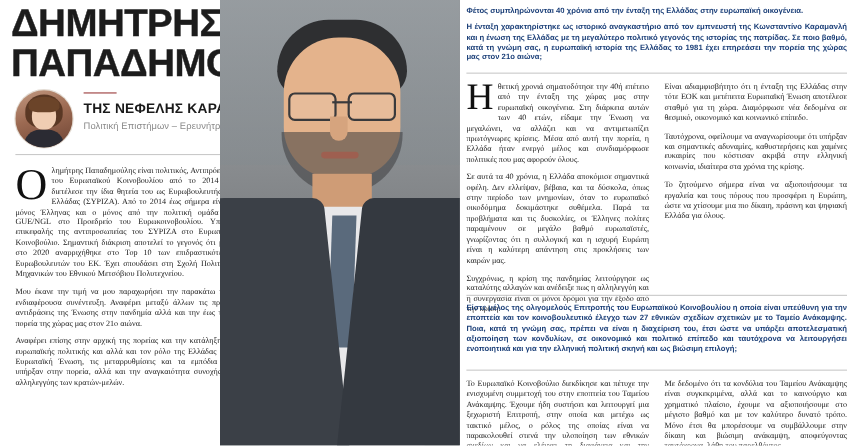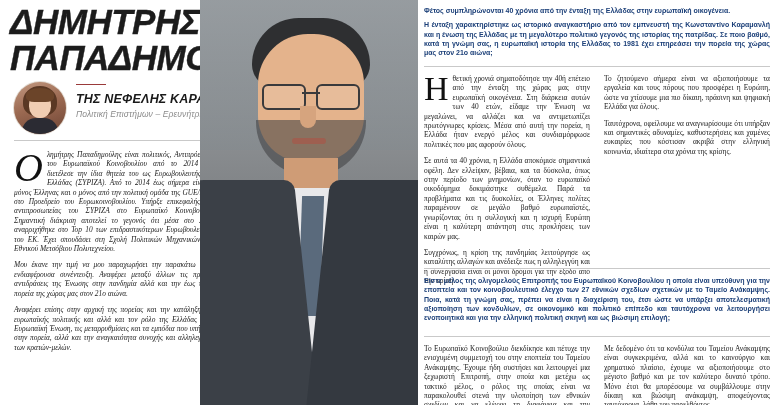--- a/index.html
+++ b/index.html
@@ -21,21 +21,20 @@
     background: #ffffff;
   }
 
   
   .left-col {
     position: absolute;
     left: 0;
     top: 0;
     width: 398px;
     height: 405px;
-    font-style: italic;
   }
 
   .headline {
     position: absolute;
     left: 10px;
     top: 4px;
     width: 390px;
     font-family: "Liberation Sans", sans-serif;
     font-weight: bold;
     font-size: 35px;
@@ -414,22 +413,23 @@
 
     <div class="rc-rule" style="top:60px;"></div>
 
     <div class="rc-cols" style="top:68px;">
       <div class="col">
         <p class="dropcap-p"><span class="dropcap">Η</span><span>θετική χρονιά σηματοδότησε την 40ή επέτειο από την ένταξη της χώρας μας στην ευρωπαϊκή οικογένεια. Στη διάρκεια αυτών των 40 ετών, είδαμε την Ένωση να μεγαλώνει, να αλλάζει και να αντιμετωπίζει πρωτόγνωρες κρίσεις. Μέσα από αυτή την πορεία, η Ελλάδα ήταν ενεργό μέλος και συνδιαμόρφωσε πολιτικές που μας αφορούν όλους.</span></p>
         <p>Σε αυτά τα 40 χρόνια, η Ελλάδα αποκόμισε σημαντικά οφέλη. Δεν ελλείψαν, βέβαια, και τα δύσκολα, όπως στην περίοδο των μνημονίων, όταν το ευρωπαϊκό οικοδόμημα δοκιμάστηκε συθέμελα. Παρά τα προβλήματα και τις δυσκολίες, οι Έλληνες πολίτες παραμένουν σε μεγάλο βαθμό ευρωπαϊστές, γνωρίζοντας ότι η συλλογική και η ισχυρή Ευρώπη είναι η καλύτερη απάντηση στις προκλήσεις των καιρών μας.</p>
         <p>Συγχρόνως, η κρίση της πανδημίας λειτούργησε ως καταλύτης αλλαγών και ανέδειξε πως η αλληλεγγύη και η συνεργασία είναι οι μόνοι δρόμοι για την έξοδο από την κρίση.</p>
       </div>
       <div class="col">
+        <p>Είναι αδιαμφισβήτητο ότι η ένταξη της Ελλάδας στην τότε ΕΟΚ και μετέπειτα Ευρωπαϊκή Ένωση αποτέλεσε σταθμό για τη χώρα. Διαμόρφωσε νέα δεδομένα σε θεσμικό, οικονομικό και κοινωνικό επίπεδο.</p>
+        <p>Ταυτόχρονα, οφείλουμε να αναγνωρίσουμε ότι υπήρξαν και σημαντικές αδυναμίες, καθυστερήσεις και χαμένες ευκαιρίες που κόστισαν ακριβά στην ελληνική κοινωνία, ιδιαίτερα στα χρόνια της κρίσης.</p>
         <p>Το ζητούμενο σήμερα είναι να αξιοποιήσουμε τα εργαλεία και τους πόρους που προσφέρει η Ευρώπη, ώστε να χτίσουμε μια πιο δίκαιη, πράσινη και ψηφιακή Ελλάδα για όλους.</p>
-        <p>Ταυτόχρονα, οφείλουμε να αναγνωρίσουμε ότι υπήρξαν και σημαντικές αδυναμίες, καθυστερήσεις και χαμένες ευκαιρίες που κόστισαν ακριβά στην ελληνική κοινωνία, ιδιαίτερα στα χρόνια της κρίσης.</p>
       </div>
     </div>
 
     <div class="rc-rule" style="top:262px;"></div>
 
     <div class="qa-block" style="top:270px;">Είστε μέλος της ολιγομελούς Επιτροπής του Ευρωπαϊκού Κοινοβουλίου η οποία είναι υπεύθυνη για την εποπτεία και τον κοινοβουλευτικό έλεγχο των 27 εθνικών σχεδίων σχετικών με το Ταμείο Ανάκαμψης. Ποια, κατά τη γνώμη σας, πρέπει να είναι η διαχείριση του, έτσι ώστε να υπάρξει αποτελεσματική αξιοποίηση των κονδυλίων, σε οικονομικό και πολιτικό επίπεδο και ταυτόχρονα να λειτουργήσει ενοποιητικά και για την ελληνική πολιτική σκηνή και ως βιώσιμη επιλογή;</div>
 
     <div class="rc-rule" style="top:330px;"></div>
 
     <div class="rc-cols" style="top:338px;">

